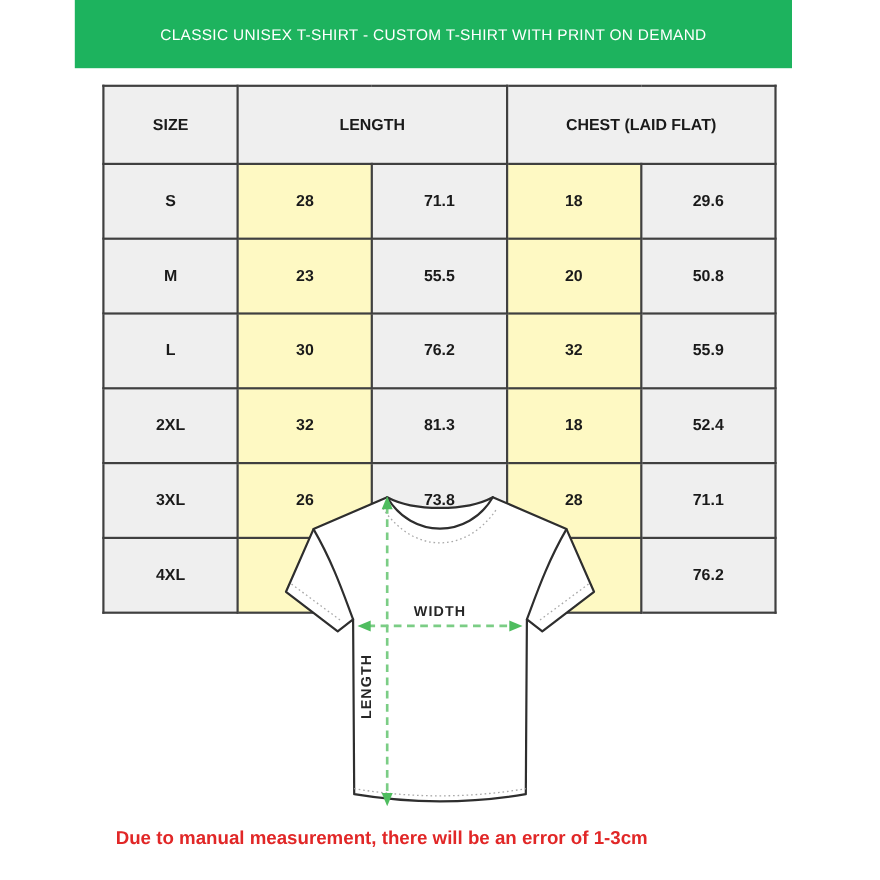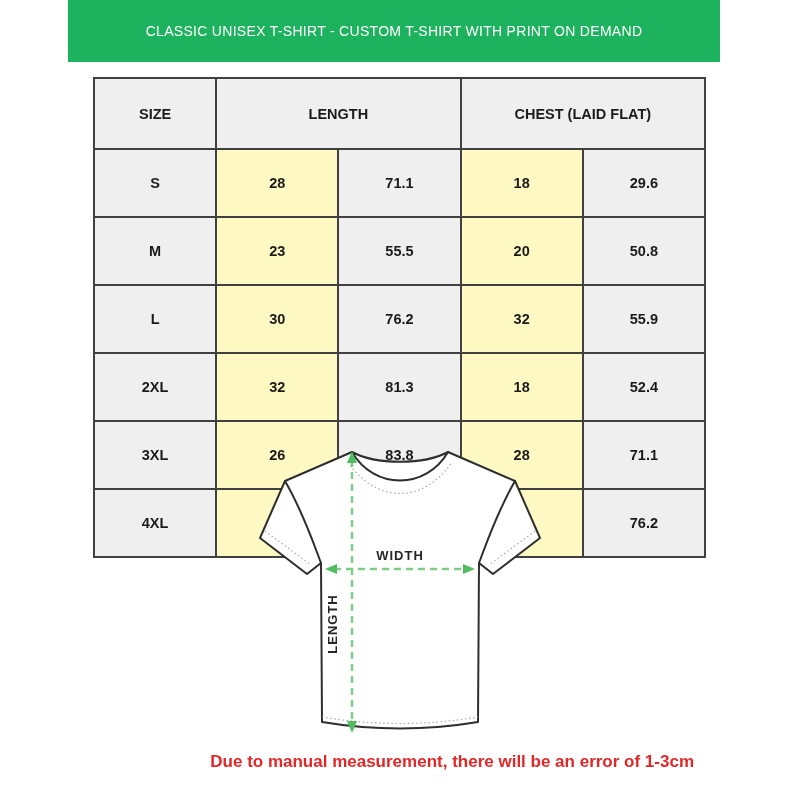--- a/index.html
+++ b/index.html
@@ -31,21 +31,21 @@
   .shirt-stroke{fill:none;stroke:#2e2e2e;stroke-width:2;stroke-linejoin:round;stroke-linecap:round;}
   .shirt-fill{fill:#ffffff;stroke:#2e2e2e;stroke-width:2;stroke-linejoin:round;}
   .stitch{fill:none;stroke:#a9a9a9;stroke-width:1.2;stroke-dasharray:1.5 2.6;}
   .arrow-line{fill:none;stroke:var(--arrow-color,#7bcd85);stroke-width:2.4;stroke-dasharray:7 5;}
   .arrow-head{fill:var(--arrowhead-color,#4fbd5f);}
   .diagram-label{
     font-family:"Liberation Sans",sans-serif;font-size:13px;font-weight:bold;
     fill:#262626;letter-spacing:1px;
   }
   .note{
-    position:absolute;left:0;top:752px;width:694px;text-align:right;
+    position:absolute;left:0;top:752px;width:694px;text-align:center;
     color:var(--note-color,#e12727);font-size:17px;font-weight:bold;
   }
 </style>
 </head>
 <body>
 
 <div class="banner">
   <div class="banner-title">CLASSIC UNISEX T-SHIRT - CUSTOM T-SHIRT WITH PRINT ON DEMAND</div>
 </div>
 
@@ -89,21 +89,21 @@
       <tr>
         <td class="shade">2XL</td>
         <td>32</td>
         <td class="shade">81.3</td>
         <td>18</td>
         <td class="shade">52.4</td>
       </tr>
       <tr>
         <td class="shade">3XL</td>
         <td>26</td>
-        <td class="shade">83.8</td>
+        <td class="shade">73.8</td>
         <td>28</td>
         <td class="shade">71.1</td>
       </tr>
       <tr>
         <td class="shade">4XL</td>
         <td>24</td>
         <td class="shade">42.3</td>
         <td>30</td>
         <td class="shade">76.2</td>
       </tr>

